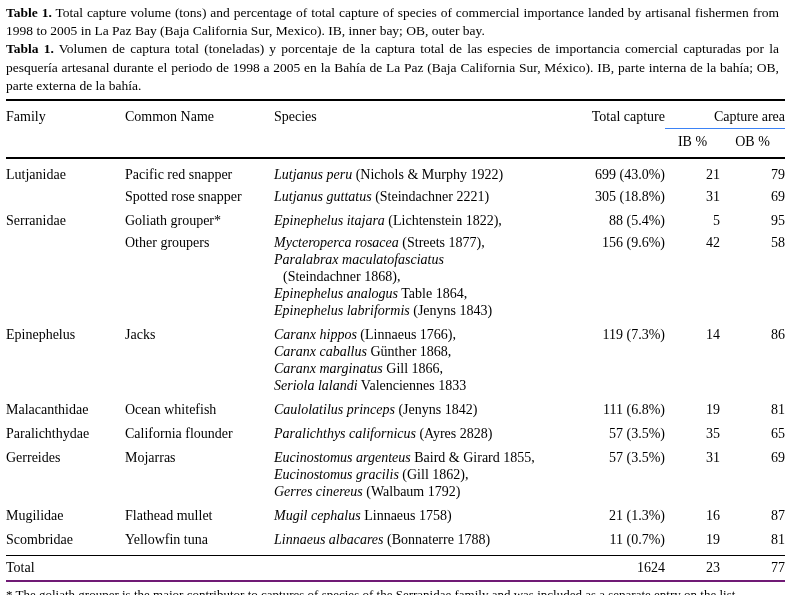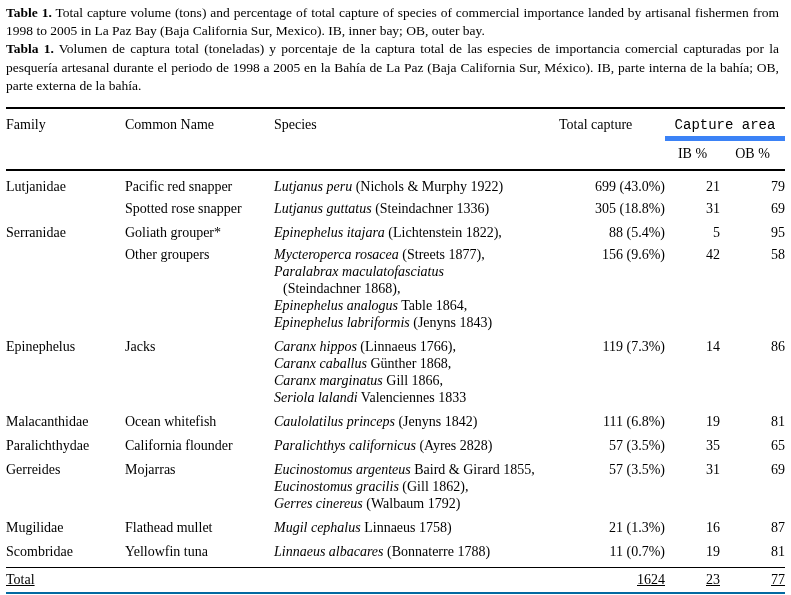--- a/index.html
+++ b/index.html
@@ -23,21 +23,21 @@
     line-height: 18.2px;
     text-align: justify;
     margin: 0;
   }
   .caption .cap-label { font-weight: bold; }
   
   table.data-table {
     width: 779px;
     border-collapse: collapse;
     table-layout: fixed;
-    margin-top: 12px;
+    margin-top: 4px;
     border-top: 2px solid #000;
     font-size: 14px;
   }
   col.c-family  { width: 119px; }
   col.c-common  { width: 149px; }
   col.c-species { width: 285px; }
   col.c-total   { width: 106px; }
   col.c-ib      { width: 55px;  }
   col.c-ob      { width: 65px;  }
 
@@ -46,39 +46,38 @@
     text-align: left;
     vertical-align: top;
     padding: 8px 0 0 0;
     font-size: 14px;
   }
   thead tr.hdr-sub th {
     padding: 5px 0 7px 0;
     text-align: center;
   }
   thead { border-bottom: 2px solid #000; }
-  th.th-total { text-align: left; }
-  th.th-area  { text-align: center; border-bottom: 5px solid #3b82f6; padding-bottom: 3px; font-family: Liberation Mono, monospace; }
+  th.th-total { text-align: right; }
+  th.th-area  { text-align: right; border-bottom: 1px solid #3b82f6; padding-bottom: 3px; }
   th.th-ib, th.th-ob { text-align: center; }
 
   tbody td {
     vertical-align: top;
     padding: 5px 0 0 0;
     line-height: 17px;
   }
   tbody tr.group-start td { padding-top: 7px; }
   tbody tr.last-data-row td { padding-bottom: 7px; }
   td.cell-total, td.cell-ib, td.cell-ob { text-align: right; }
   .species-line { white-space: nowrap; }
   .species-line.indent { padding-left: 9px; }
 
   tr.total-row {
     border-top: 1px solid #000;
-    border-bottom: 2px solid #0369a1;
-    text-decoration: underline;
+    border-bottom: 2px solid #701a75;
   }
   tr.total-row td {
     padding: 3px 0 4px 0;
     line-height: 17px;
     vertical-align: top;
   }
   
   .footnote {
     font-size: 13px;
     line-height: 16px;
@@ -125,21 +124,21 @@
             <div class="species-line"><i>Lutjanus peru</i><span> (Nichols &amp; Murphy 1922)</span></div>
           </td>
     <td class="cell-total">699 (43.0%)</td>
     <td class="cell-ib">21</td>
     <td class="cell-ob">79</td>
   </tr>
         <tr class="data-row">
     <td></td>
     <td>Spotted rose snapper</td>
     <td>
-            <div class="species-line"><i>Lutjanus guttatus</i><span> (Steindachner 1336)</span></div>
+            <div class="species-line"><i>Lutjanus guttatus</i><span> (Steindachner 2221)</span></div>
           </td>
     <td class="cell-total">305 (18.8%)</td>
     <td class="cell-ib">31</td>
     <td class="cell-ob">69</td>
   </tr>
         <tr class="data-row group-start">
     <td>Serranidae</td>
     <td>Goliath grouper*</td>
     <td>
             <div class="species-line"><i>Epinephelus itajara</i><span> (Lichtenstein 1822),</span></div>

